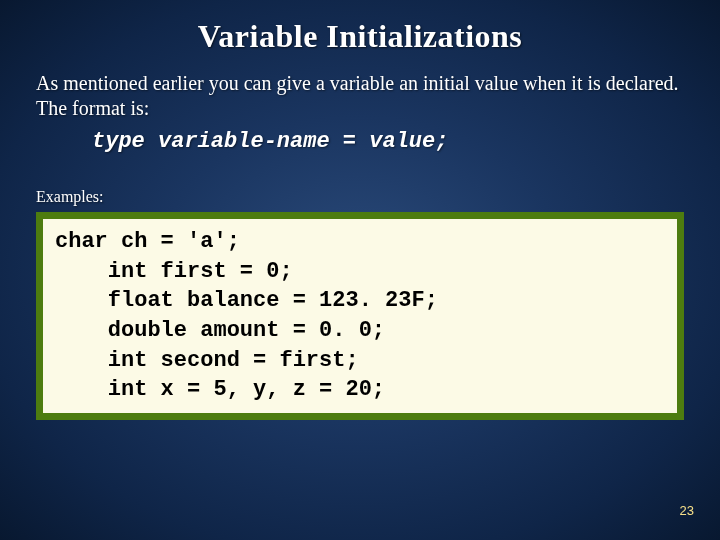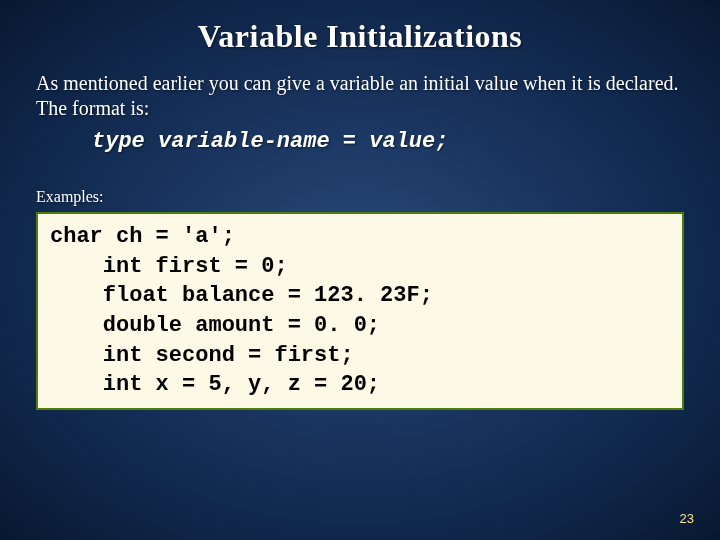--- a/index.html
+++ b/index.html
@@ -40,33 +40,33 @@
     margin-bottom: 34px;
     text-shadow: 1px 1px 2px rgba(0,0,0,0.5);
   }
   .examples-label {
     font-size: 16px;
     margin-bottom: 6px;
     text-shadow: 1px 1px 2px rgba(0,0,0,0.5);
   }
   .code-box {
     background: #fcfae6;
-    border: 2px solid #4d7c0f;
+    border: 7px solid #4d7c0f;
     color: #000000;
     font-family: 'Courier New', Courier, monospace;
     font-size: 22px;
     font-weight: bold;
     padding: 8px 12px 8px 12px;
     line-height: 1.35;
     white-space: pre;
     text-shadow: none;
   }
   .page-num {
     position: absolute;
-    bottom: 14px;
+    bottom: 22px;
     right: 26px;
     font-size: 13px;
     color: #f7e08a;
     font-family: Arial, sans-serif;
     text-shadow: none;
   }
 </style>
 </head>
 <body>
 

